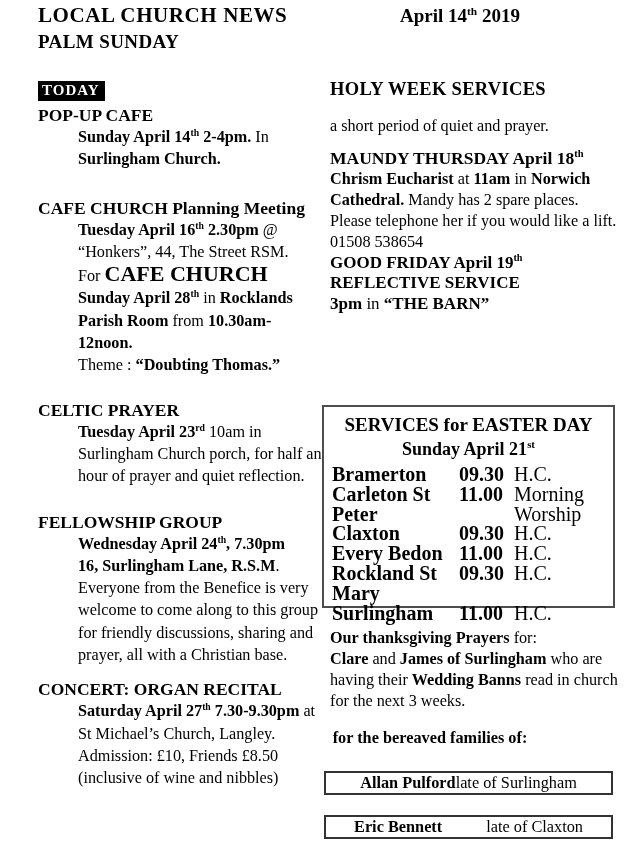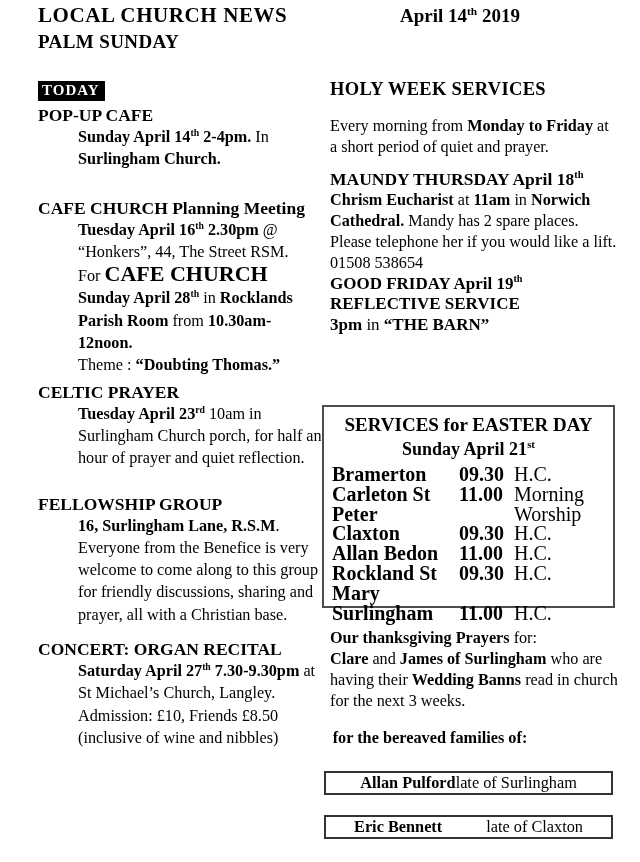--- a/index.html
+++ b/index.html
@@ -20,21 +20,21 @@
   .subtitle{position:absolute;left:38px;top:31px;font-size:19px;font-weight:bold;letter-spacing:0.4px;}
   
   .col-left{position:absolute;left:38px;top:81px;width:287px;}
   .col-right{position:absolute;left:330px;top:78px;width:300px;}
   .badge{display:block;width:fit-content;background:var(--badge-bg,#000);color:var(--badge-text,#fff);
     font-size:15px;font-weight:bold;letter-spacing:1px;padding:1px 5px 2px 4px;}
   .sec .h{font-size:17.5px;font-weight:bold;line-height:22px;}
   .col-left .line{padding-left:40px;font-size:16.2px;line-height:22.3px;}
   .s1{margin-top:3px;}
   .s2{margin-top:26px;}
-  .s3{margin-top:4px;}
+  .s3{margin-top:22px;}
   .s4{margin-top:23px;}
   .s5{margin-top:12px;}
   
   .hw-h{font-size:18.5px;font-weight:bold;line-height:22px;letter-spacing:0.3px;}
   .col-right .line{font-size:16.2px;line-height:21px;}
   .hw-body{margin-top:16px;}
   .maundy{margin-top:11px;}
   .maundy .h{font-size:17.5px;line-height:21px;}
   .gf .line{font-size:17px;line-height:20.4px;}
   
@@ -95,20 +95,21 @@
       <div class="body">
           <div class="line"><span class="b">Tuesday April 23</span><sup class="b">rd</sup><span class=""> 10am in</span></div>
           <div class="line"><span class="">Surlingham Church porch, for half an</span></div>
           <div class="line"><span class="">hour of prayer and quiet reflection.</span></div>
         </div>
     </section>
 
     <section class="sec s4">
       <div class="h"><span class="b">FELLOWSHIP GROUP</span></div>
       <div class="body">
+          <div class="line"><span class="b">Wednesday April 24</span><sup class="b">th</sup><span class="b">, 7.30pm</span></div>
           <div class="line"><span class="b">16, Surlingham Lane, R.S.M</span><span class="">.</span></div>
           <div class="line"><span class="">Everyone from the Benefice is very</span></div>
           <div class="line"><span class="">welcome to come along to this group</span></div>
           <div class="line"><span class="">for friendly discussions, sharing and</span></div>
           <div class="line"><span class="">prayer, all with a Christian base.</span></div>
         </div>
     </section>
 
     <section class="sec s5">
       <div class="h"><span class="b">CONCERT: ORGAN RECITAL</span></div>
@@ -118,21 +119,20 @@
           <div class="line"><span class="">Admission: £10, Friends £8.50</span></div>
           <div class="line"><span class="">(inclusive of wine and nibbles)</span></div>
         </div>
     </section>
   </div>
 
   <div class="col-right">
     <section class="sec hw">
       <div class="hw-h">HOLY WEEK SERVICES</div>
       <div class="hw-body">
-          <div class="line"><span class="">Every morning from </span><span class="b">Monday to Friday</span><span class=""> at</span></div>
           <div class="line"><span class="">a short period of quiet and prayer.</span></div>
         </div>
     </section>
 
     <section class="sec maundy">
       <div class="h"><span class="b">MAUNDY THURSDAY April 18</span><sup class="b">th</sup></div>
       <div class="body">
           <div class="line"><span class="b">Chrism Eucharist</span><span class=""> at </span><span class="b">11am</span><span class=""> in </span><span class="b">Norwich</span></div>
           <div class="line"><span class="b">Cathedral.</span><span class=""> Mandy has 2 spare places.</span></div>
           <div class="line"><span class="">Please telephone her if you would like a lift.</span></div>
@@ -162,21 +162,21 @@
           <span class="eb-church">Carleton St Peter</span>
           <span class="eb-time">11.00</span>
           <span class="eb-svc">Morning Worship</span>
         </div>
         <div class="eb-row">
           <span class="eb-church">Claxton</span>
           <span class="eb-time">09.30</span>
           <span class="eb-svc">H.C.</span>
         </div>
         <div class="eb-row">
-          <span class="eb-church">Allan Bedon</span>
+          <span class="eb-church">Every Bedon</span>
           <span class="eb-time">11.00</span>
           <span class="eb-svc">H.C.</span>
         </div>
         <div class="eb-row">
           <span class="eb-church">Rockland St Mary</span>
           <span class="eb-time">09.30</span>
           <span class="eb-svc">H.C.</span>
         </div>
         <div class="eb-row">
           <span class="eb-church">Surlingham</span>

